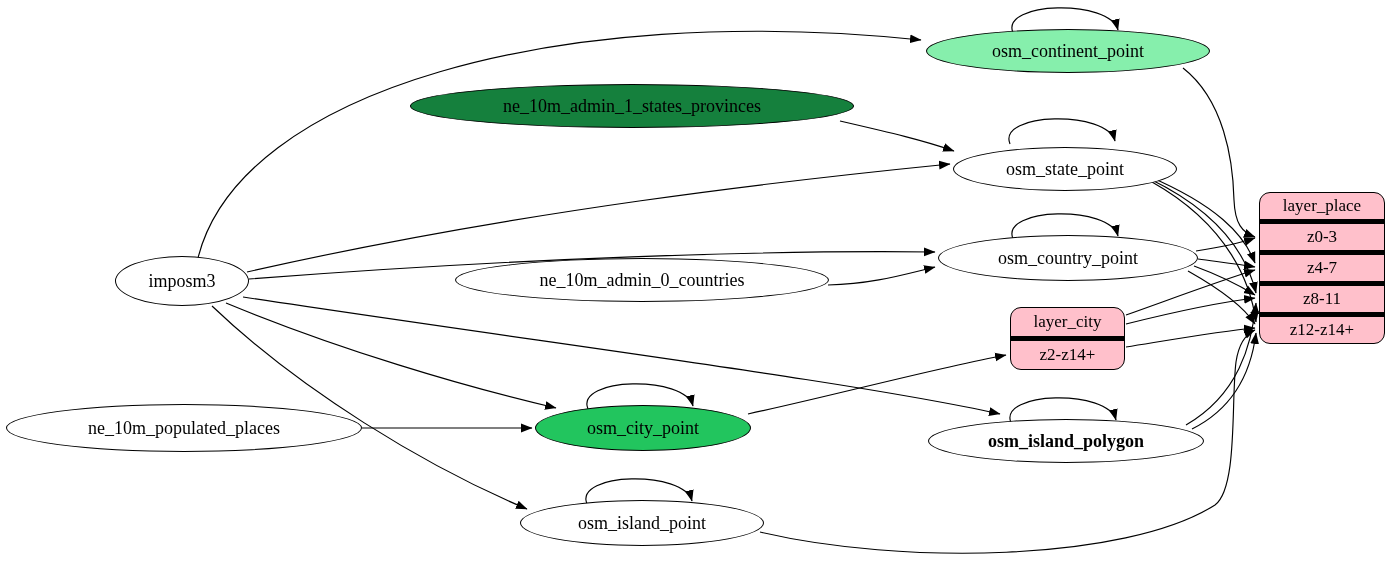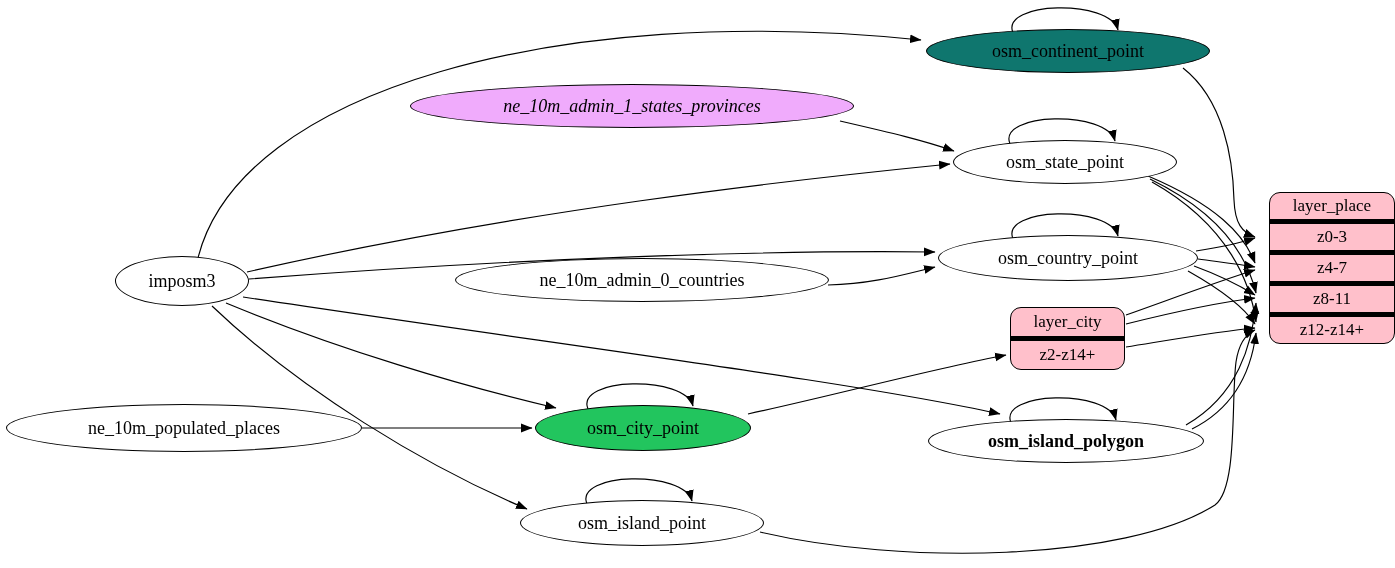--- a/index.html
+++ b/index.html
@@ -65,53 +65,53 @@
         <path d="M1013,239 C1000,207 1110,205 1118,236" marker-end="url(#arrow)"></path>
         <path d="M588,409 C575,377 685,375 693,406" marker-end="url(#arrow)"></path>
         <path d="M1011,423 C998,391 1108,389 1116,420" marker-end="url(#arrow)"></path>
         <path d="M587,504 C574,472 684,470 692,501" marker-end="url(#arrow)"></path>
       </g>
   </svg>
 
   <div class="ellipse" style="left: 115px; top: 256px; width: 134px; height: 50px; background: rgb(255, 255, 255);">
     <span>imposm3</span>
   </div>
-  <div class="ellipse" style="left: 410px; top: 84px; width: 444px; height: 44px; background: #f0abfc; font-style: italic;">
+  <div class="ellipse" style="left: 410px; top: 84px; width: 444px; height: 44px; background: #15803d;">
     <span>ne_10m_admin_1_states_provinces</span>
   </div>
   <div class="ellipse" style="left: 455px; top: 258px; width: 374px; height: 44px; background: rgb(255, 255, 255);">
     <span>ne_10m_admin_0_countries</span>
   </div>
   <div class="ellipse" style="left: 6px; top: 404px; width: 356px; height: 48px; background: rgb(255, 255, 255);">
     <span>ne_10m_populated_places</span>
   </div>
-  <div class="ellipse" style="left: 926px; top: 29px; width: 284px; height: 44px; background: #0f766e;">
+  <div class="ellipse" style="left: 926px; top: 29px; width: 284px; height: 44px; background: #86efac;">
     <span>osm_continent_point</span>
   </div>
-  <div class="ellipse" style="left: 953px; top: 140px; width: 224px; height: 44px; background: rgb(255, 255, 255);">
+  <div class="ellipse" style="left: 953px; top: 147px; width: 224px; height: 44px; background: rgb(255, 255, 255);">
     <span>osm_state_point</span>
   </div>
   <div class="ellipse" style="left: 938px; top: 235px; width: 260px; height: 46px; background: rgb(255, 255, 255);">
     <span>osm_country_point</span>
   </div>
   <div class="ellipse" style="left: 535px; top: 405px; width: 216px; height: 46px; background: #22c55e;">
     <span>osm_city_point</span>
   </div>
   <div class="ellipse" style="left: 928px; top: 419px; width: 276px; height: 44px; background: rgb(255, 255, 255); font-weight: bold;">
     <span>osm_island_polygon</span>
   </div>
   <div class="ellipse" style="left: 520px; top: 500px; width: 244px; height: 46px; background: rgb(255, 255, 255); justify-content: center;">
     <span>osm_island_point</span>
   </div>
 
   <div class="record" style="left: 1010px; top: 307px; width: 115px; height: 63px; background: rgb(255, 192, 203); font-family: Liberation Serif, serif;">
     <div class="rrow">layer_city</div>
     <div class="rrow">z2-z14+</div>
   </div>
-  <div class="record" style="left: 1259px; top: 192px; width: 126px; height: 152px; background: rgb(255, 192, 203); margin-left: 10px;">
+  <div class="record" style="left: 1259px; top: 192px; width: 126px; height: 152px; background: rgb(255, 192, 203);">
     <div class="rrow">layer_place</div>
     <div class="rrow">z0-3</div>
     <div class="rrow">z4-7</div>
     <div class="rrow">z8-11</div>
     <div class="rrow">z12-z14+</div>
   </div>
 
 </div>
 
 </body></html>

